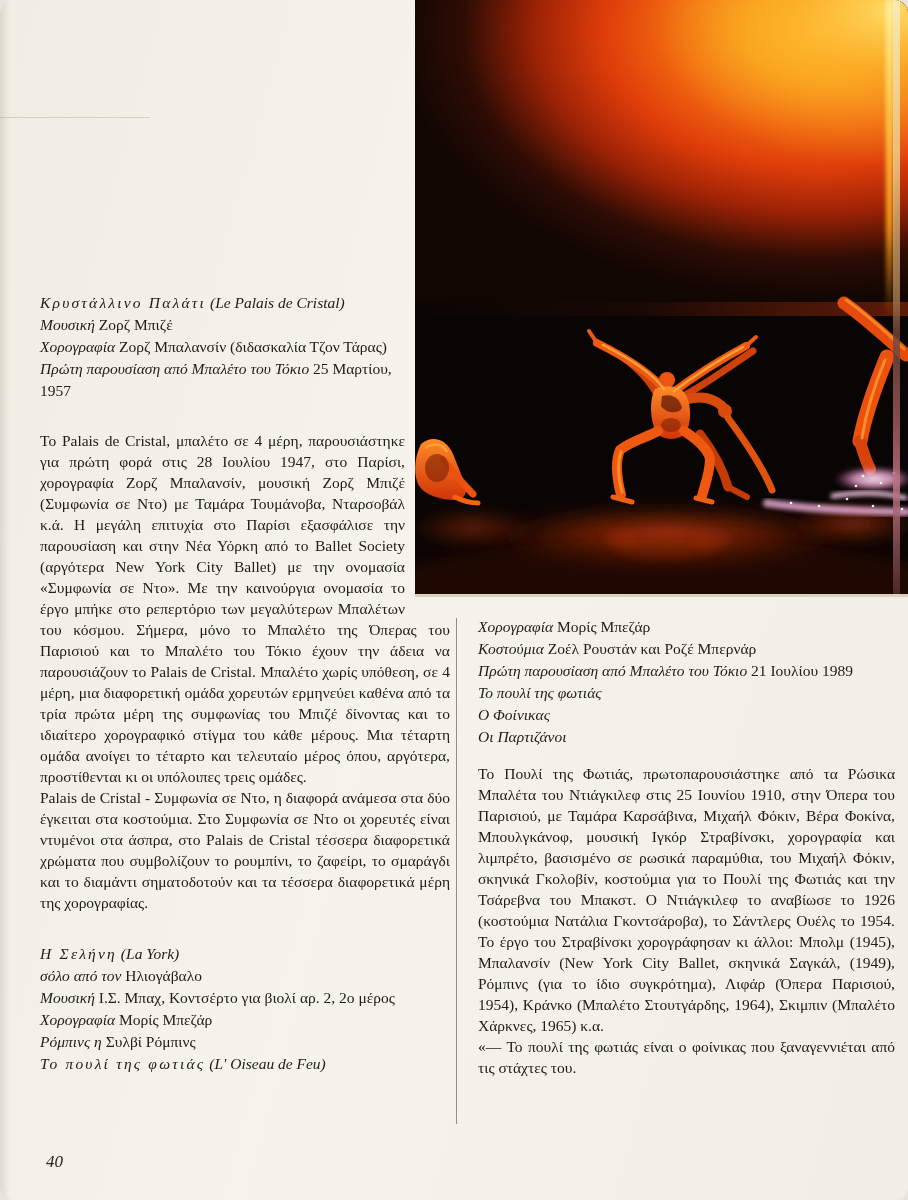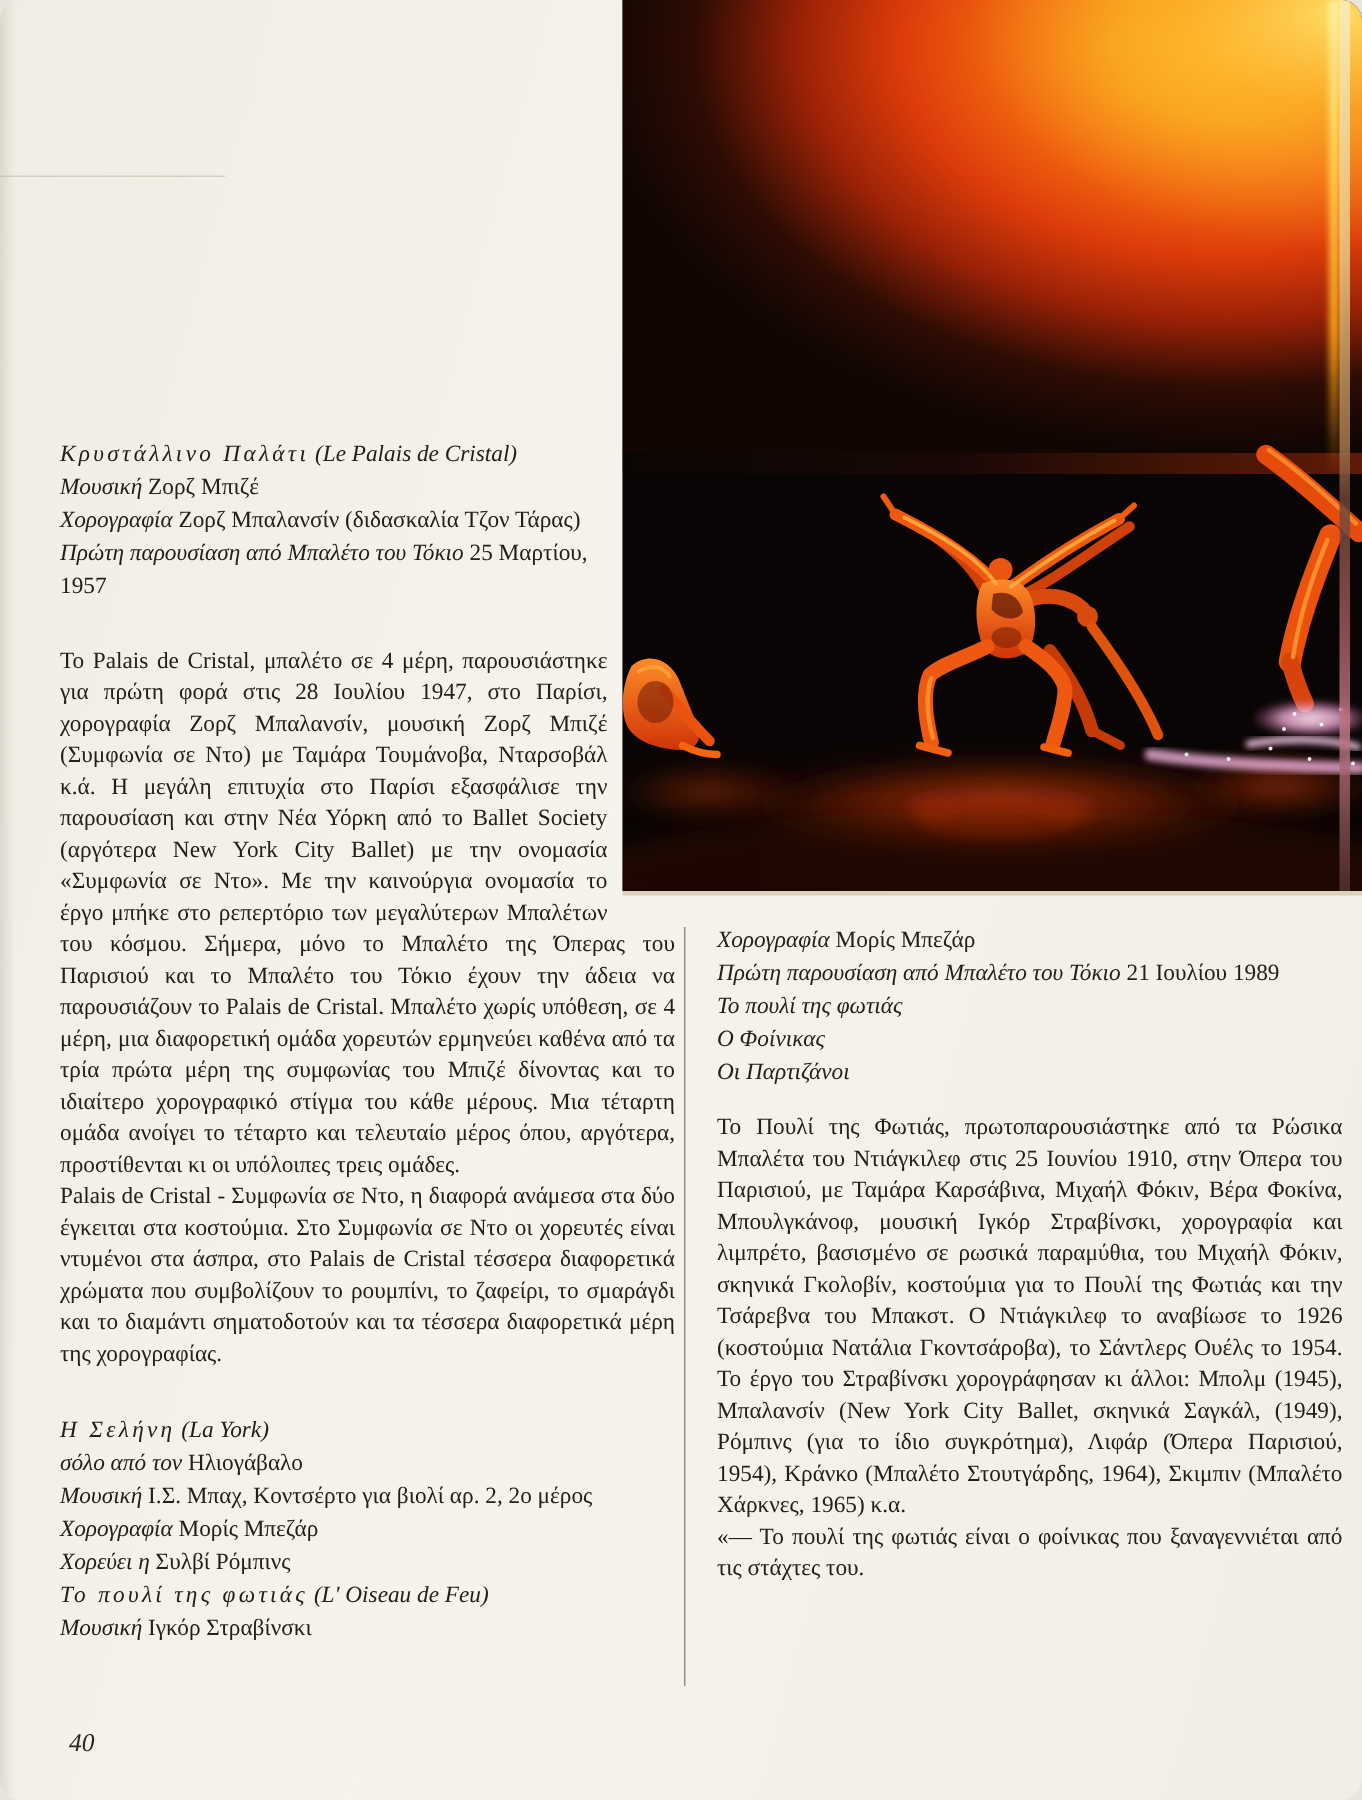--- a/index.html
+++ b/index.html
@@ -205,36 +205,36 @@
     </div>
 
     <p class="bodytext p-first"><span class="cutout"></span><span>Το Palais de Cristal, μπαλέτο σε 4 μέρη, παρουσιάστηκε για πρώτη φορά στις 28 Ιουλίου 1947, στο Παρίσι, χορογραφία Ζορζ Μπαλανσίν, μουσική Ζορζ Μπιζέ (Συμφωνία σε Ντο) με Ταμάρα Τουμάνοβα, Νταρσοβάλ κ.ά. Η μεγάλη επιτυχία στο Παρίσι εξασφάλισε την παρουσίαση και στην Νέα Υόρκη από το Ballet Society (αργότερα New York City Ballet) με την ονομασία «Συμφωνία σε Ντο». Με την καινούργια ονομασία το έργο μπήκε στο ρεπερτόριο των μεγαλύτερων Μπαλέτων του κόσμου. Σήμερα, μόνο το Μπαλέτο της Όπερας του Παρισιού και το Μπαλέτο του Τόκιο έχουν την άδεια να παρουσιάζουν το Palais de Cristal. Μπαλέτο χωρίς υπόθεση, σε 4 μέρη, μια διαφορετική ομάδα χορευτών ερμηνεύει καθένα από τα τρία πρώτα μέρη της συμφωνίας του Μπιζέ δίνοντας και το ιδιαίτερο χορογραφικό στίγμα του κάθε μέρους. Μια τέταρτη ομάδα ανοίγει το τέταρτο και τελευταίο μέρος όπου, αργότερα, προστίθενται κι οι υπόλοιπες τρεις ομάδες.</span></p>
     <p class="bodytext"><span>Palais de Cristal - Συμφωνία σε Ντο, η διαφορά ανάμεσα στα δύο έγκειται στα κοστούμια. Στο Συμφωνία σε Ντο οι χορευτές είναι ντυμένοι στα άσπρα, στο Palais de Cristal τέσσερα διαφορετικά χρώματα που συμβολίζουν το ρουμπίνι, το ζαφείρι, το σμαράγδι και το διαμάντι σηματοδοτούν και τα τέσσερα διαφορετικά μέρη της χορογραφίας.</span></p>
 
     <div class="credits block-gap">
       <div><span class="sp">Η Σελήνη</span><span class="it"> (La York)</span></div>
       <div><span class="it">σόλο από τον</span><span class="ro"> Ηλιογάβαλο</span></div>
       <div><span class="it">Μουσική</span><span class="ro"> Ι.Σ. Μπαχ, Κοντσέρτο για βιολί αρ. 2, 2ο μέρος</span></div>
       <div><span class="it">Χορογραφία</span><span class="ro"> Μορίς Μπεζάρ</span></div>
-      <div><span class="it">Χορεύει η</span><span class="ro"> Συλβί Ρόμπινς</span></div>
+      <div><span class="it">Ρόμπινς η</span><span class="ro"> Συλβί Ρόμπινς</span></div>
     </div>
 
     <div class="credits block-gap-sm">
       <div><span class="sp">Το πουλί της φωτιάς</span><span class="it"> (L' Oiseau de Feu)</span></div>
-      <div><span class="it">Μουσική</span><span class="ro"> Ιγκόρ Στραβίνσκι</span></div>
     </div>
 
   </div>
 
   <div class="divider"></div>
 
   <div class="col-right">
 
     <div class="credits">
       <div><span class="it">Χορογραφία</span><span class="ro"> Μορίς Μπεζάρ</span></div>
+      <div><span class="it">Κοστούμια</span><span class="ro"> Ζοέλ Ρουστάν και Ροζέ Μπερνάρ</span></div>
       <div><span class="it">Πρώτη παρουσίαση από Μπαλέτο του Τόκιο</span><span class="ro"> 21 Ιουλίου 1989</span></div>
       <div><span class="it">Το πουλί της φωτιάς</span></div>
       <div><span class="it">Ο Φοίνικας</span></div>
       <div><span class="it">Οι Παρτιζάνοι</span></div>
     </div>
 
     <p class="bodytext p-after-credits"><span>Το Πουλί της Φωτιάς, πρωτοπαρουσιάστηκε από τα Ρώσικα Μπαλέτα του Ντιάγκιλεφ στις 25 Ιουνίου 1910, στην Όπερα του Παρισιού, με Ταμάρα Καρσάβινα, Μιχαήλ Φόκιν, Βέρα Φοκίνα, Μπουλγκάνοφ, μουσική Ιγκόρ Στραβίνσκι, χορογραφία και λιμπρέτο, βασισμένο σε ρωσικά παραμύθια, του Μιχαήλ Φόκιν, σκηνικά Γκολοβίν, κοστούμια για το Πουλί της Φωτιάς και την Τσάρεβνα του Μπακστ. Ο Ντιάγκιλεφ το αναβίωσε το 1926 (κοστούμια Νατάλια Γκοντσάροβα), το Σάντλερς Ουέλς το 1954. Το έργο του Στραβίνσκι χορογράφησαν κι άλλοι: Μπολμ (1945), Μπαλανσίν (New York City Ballet, σκηνικά Σαγκάλ, (1949), Ρόμπινς (για το ίδιο συγκρότημα), Λιφάρ (Όπερα Παρισιού, 1954), Κράνκο (Μπαλέτο Στουτγάρδης, 1964), Σκιμπιν (Μπαλέτο Χάρκνες, 1965) κ.α.</span></p>
     <p class="bodytext"><span>«— Το πουλί της φωτιάς είναι ο φοίνικας που ξαναγεννιέται από τις στάχτες του.</span></p>
 
   </div>

